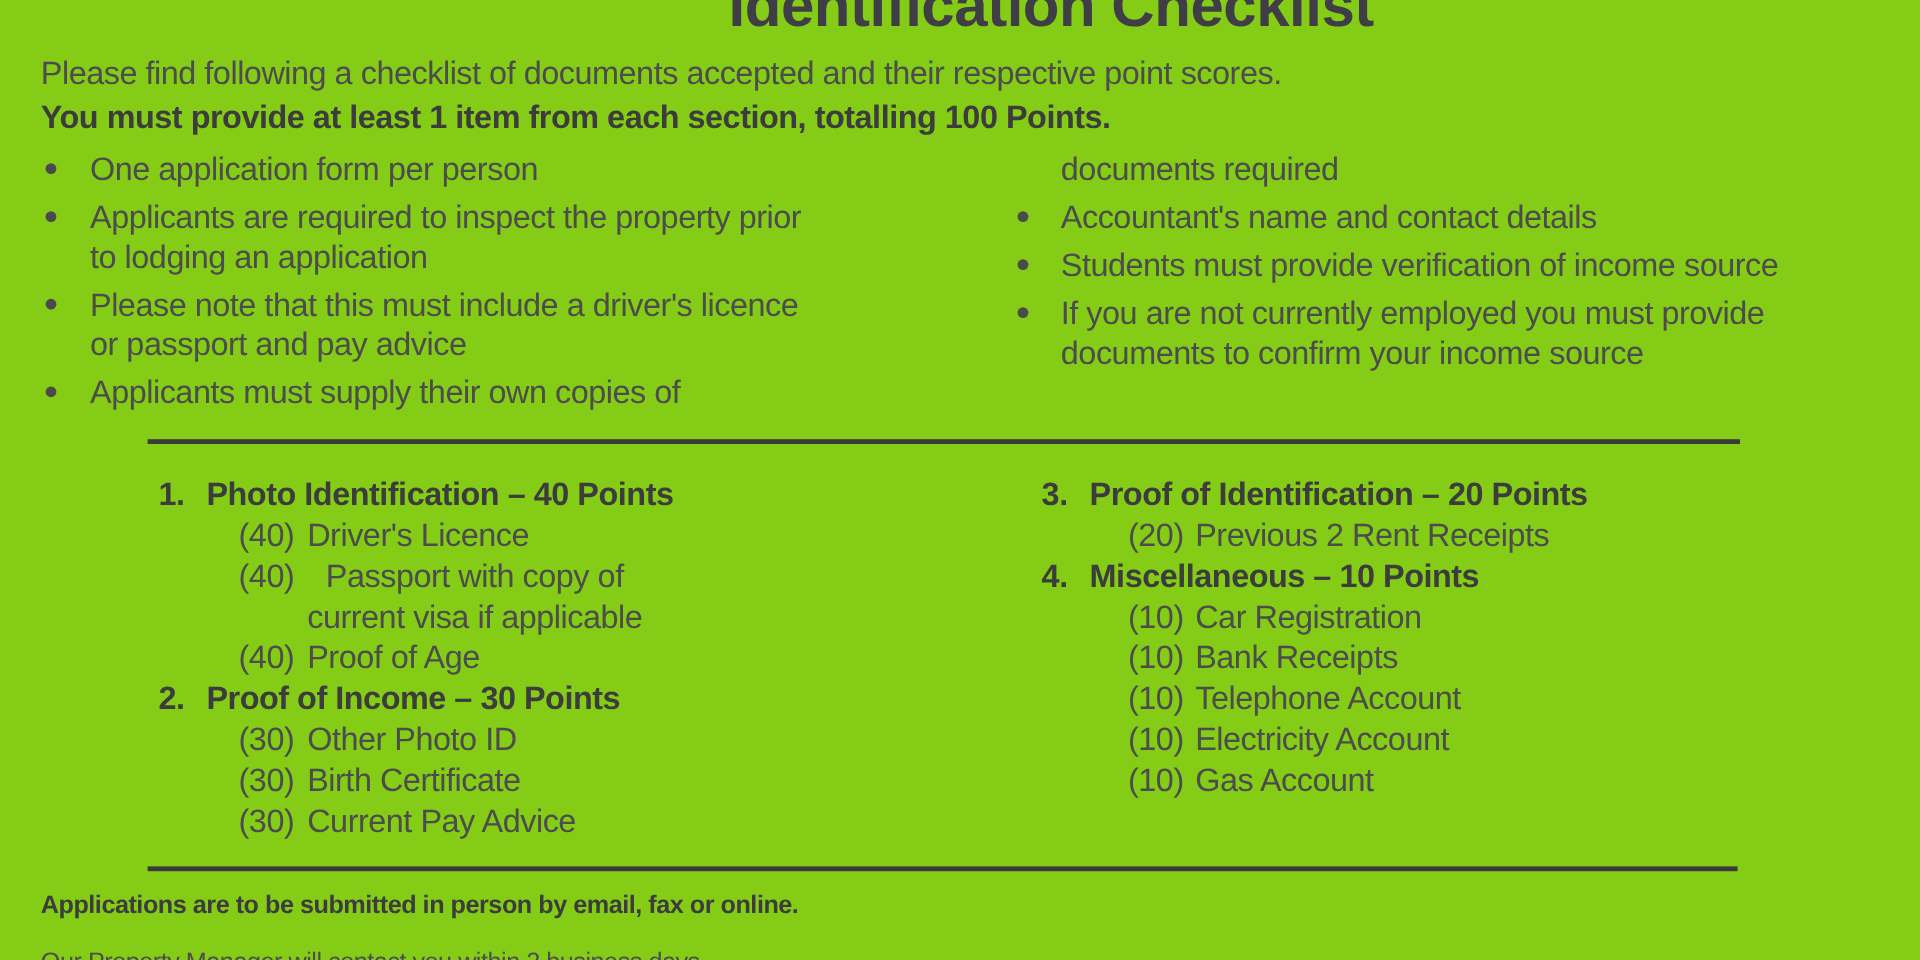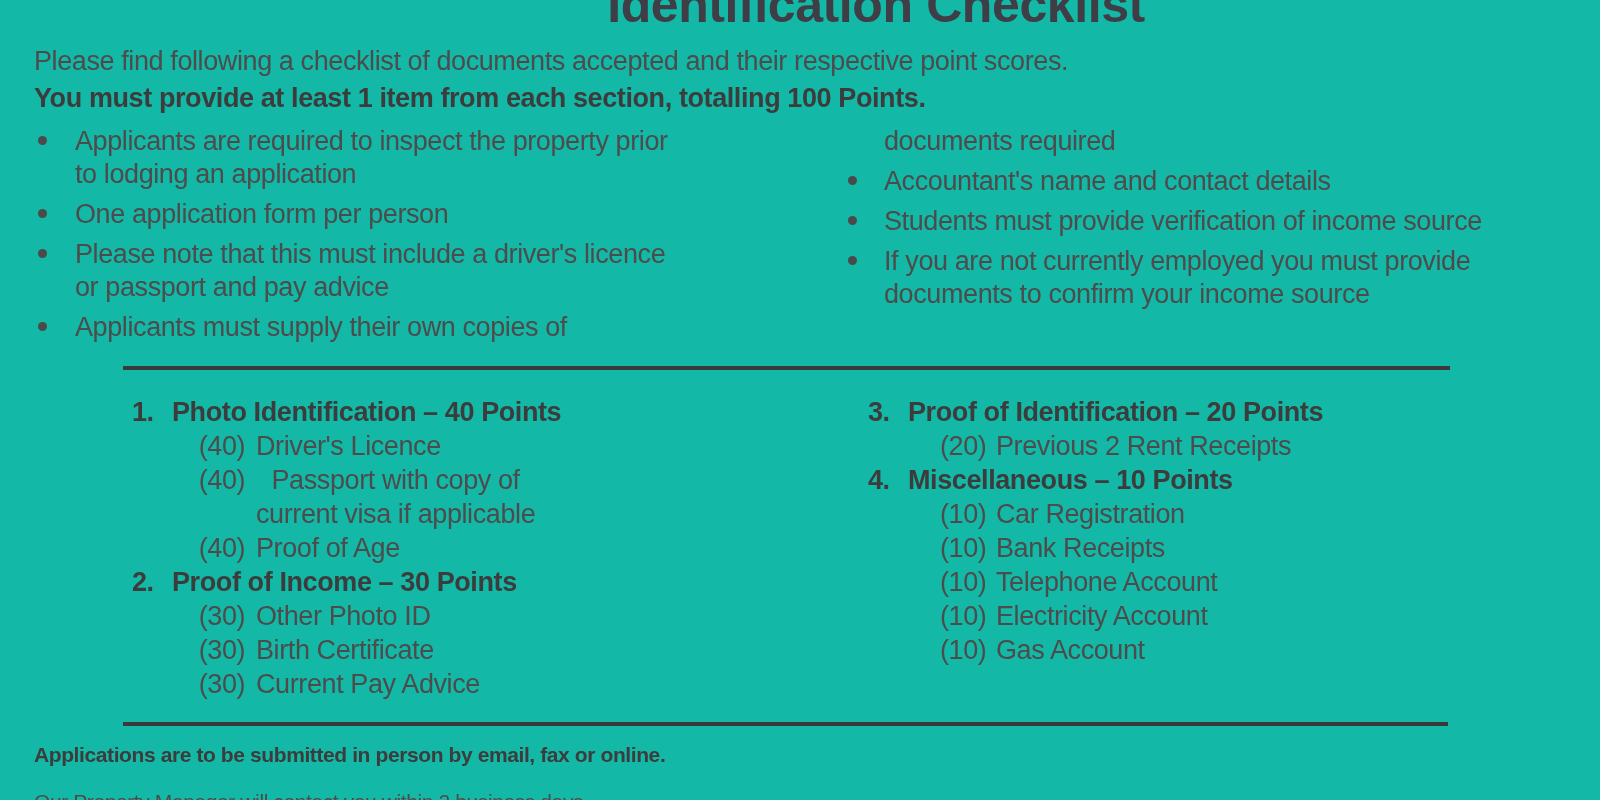--- a/index.html
+++ b/index.html
@@ -1,21 +1,21 @@
 <!DOCTYPE html>
 <html><head>
 <meta charset="utf-8">
 <style>
   html, body { margin: 0; padding: 0; }
   .page {
     position: relative;
     width: 1600px;
     height: 800px;
     overflow: hidden;
-    background: #14b8a6;
+    background: #84cc16;
     font-family: "Liberation Sans", sans-serif;
     color: #4c4c4c;
     letter-spacing: -0.4px;
   }
   
   .title {
     position: absolute;
     left: 876px;
     top: -20px;
     transform: translateX(-50%);
@@ -75,26 +75,26 @@
   <h1 class="title">Identification Checklist</h1>
 
   <div class="intro">
     <p>Please find following a checklist of documents accepted and their respective point scores.</p>
     <p class="bold">You must provide at least 1 item from each section, totalling 100 Points.</p>
   </div>
 
   <ul class="notes notes-left">
     <li>
       <span class="dot"></span>
+      <span class="nline">One application form per person</span>
+    </li>
+    <li>
+      <span class="dot"></span>
       <span class="nline">Applicants are required to inspect the property prior</span>
       <span class="nline">to lodging an application</span>
-    </li>
-    <li>
-      <span class="dot"></span>
-      <span class="nline">One application form per person</span>
     </li>
     <li>
       <span class="dot"></span>
       <span class="nline">Please note that this must include a driver's licence</span>
       <span class="nline">or passport and pay advice</span>
     </li>
     <li>
       <span class="dot"></span>
       <span class="nline">Applicants must supply their own copies of</span>
     </li>

